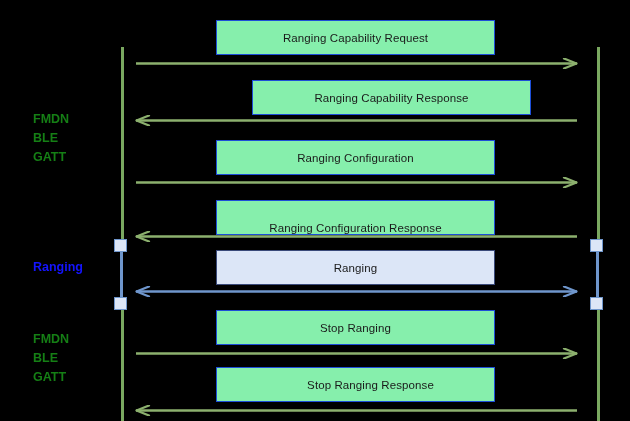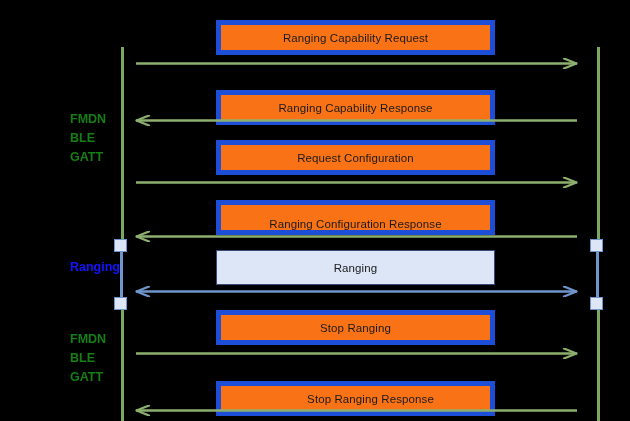--- a/index.html
+++ b/index.html
@@ -48,22 +48,22 @@
     height: 35px;
     box-sizing: border-box;
     display: flex;
     align-items: center;
     justify-content: center;
     font-size: 11.5px;
     color: #1a1a1a;
     letter-spacing: 0.1px;
   }
   .msgbox.green {
-    background: #f97316;
-    border: 5px solid #1d4ed8;
+    background: #86efac;
+    border: 1px solid #1d4ed8;
   }
   .msgbox.blue {
     background: #dce6f7;
     border: 1px solid #3a4a7a;
   }
 
   
   .arrow {
     position: absolute;
     height: 11px;
@@ -73,21 +73,20 @@
   
   .sidelabel {
     position: absolute;
     left: 33px;
     width: 80px;
     font-size: 12.5px;
     font-weight: bold;
     line-height: 19px;
     text-align: left;
     white-space: pre-line;
-    margin-left: 37px;
   }
   .sidelabel.green { color: #157f15; }
   .sidelabel.blue  { color: #1414ff; }
 </style>
 </head>
 <body>
 
 <div id="diagram">
 
 <div class="lifeline" style="left: 121px; top: 47px; height: 197px; background: rgb(122, 168, 96);"></div>
@@ -109,31 +108,31 @@
 GATT</div>
     <div class="msgbox green" style="top: 20px;">
       <span>Ranging Capability Request</span>
     </div>
     <div class="arrow" style="left: 135px; top: 58px; width: 443px;">
       <svg width="443" height="11" viewBox="0 0 443 11">
         <line x1="1" y1="5.5" x2="442" y2="5.5" stroke="#8cb06e" stroke-width="2.6"></line>
         <polyline points="429,0.5 441.5,5.5 429,10.5" fill="none" stroke="#8cb06e" stroke-width="2.2" stroke-linejoin="round" stroke-linecap="round"></polyline>
       </svg>
     </div>
-    <div class="msgbox green" style="top: 90px;">
+    <div class="msgbox green" style="top: 80px; margin-left: 36px;">
       <span>Ranging Capability Response</span>
     </div>
     <div class="arrow" style="left: 135px; top: 115px; width: 443px;">
       <svg width="443" height="11" viewBox="0 0 443 11">
         <line x1="1" y1="5.5" x2="442" y2="5.5" stroke="#8cb06e" stroke-width="2.6"></line>
         <polyline points="14,0.5 1.5,5.5 14,10.5" fill="none" stroke="#8cb06e" stroke-width="2.2" stroke-linejoin="round" stroke-linecap="round"></polyline>
       </svg>
     </div>
     <div class="msgbox green" style="top: 140px;">
-      <span>Request Configuration</span>
+      <span>Ranging Configuration</span>
     </div>
     <div class="arrow" style="left: 135px; top: 177px; width: 443px;">
       <svg width="443" height="11" viewBox="0 0 443 11">
         <line x1="1" y1="5.5" x2="442" y2="5.5" stroke="#8cb06e" stroke-width="2.6"></line>
         <polyline points="429,0.5 441.5,5.5 429,10.5" fill="none" stroke="#8cb06e" stroke-width="2.2" stroke-linejoin="round" stroke-linecap="round"></polyline>
       </svg>
     </div>
     <div class="msgbox green" style="top: 200px; align-items: flex-end;">
       <span>Ranging Configuration Response</span>
     </div>
@@ -155,21 +154,21 @@
     </div>
     <div class="msgbox green" style="top: 310px; justify-content: center;">
       <span>Stop Ranging</span>
     </div>
     <div class="arrow" style="left: 135px; top: 348px; width: 443px;">
       <svg width="443" height="11" viewBox="0 0 443 11">
         <line x1="1" y1="5.5" x2="442" y2="5.5" stroke="#8cb06e" stroke-width="2.6"></line>
         <polyline points="429,0.5 441.5,5.5 429,10.5" fill="none" stroke="#8cb06e" stroke-width="2.2" stroke-linejoin="round" stroke-linecap="round"></polyline>
       </svg>
     </div>
-    <div class="msgbox green" style="top: 381px; padding-left: 30px;">
+    <div class="msgbox green" style="top: 367px; padding-left: 30px;">
       <span>Stop Ranging Response</span>
     </div>
     <div class="arrow" style="left: 135px; top: 405px; width: 443px;">
       <svg width="443" height="11" viewBox="0 0 443 11">
         <line x1="1" y1="5.5" x2="442" y2="5.5" stroke="#8cb06e" stroke-width="2.6"></line>
         <polyline points="14,0.5 1.5,5.5 14,10.5" fill="none" stroke="#8cb06e" stroke-width="2.2" stroke-linejoin="round" stroke-linecap="round"></polyline>
       </svg>
     </div>
   </div>
 

